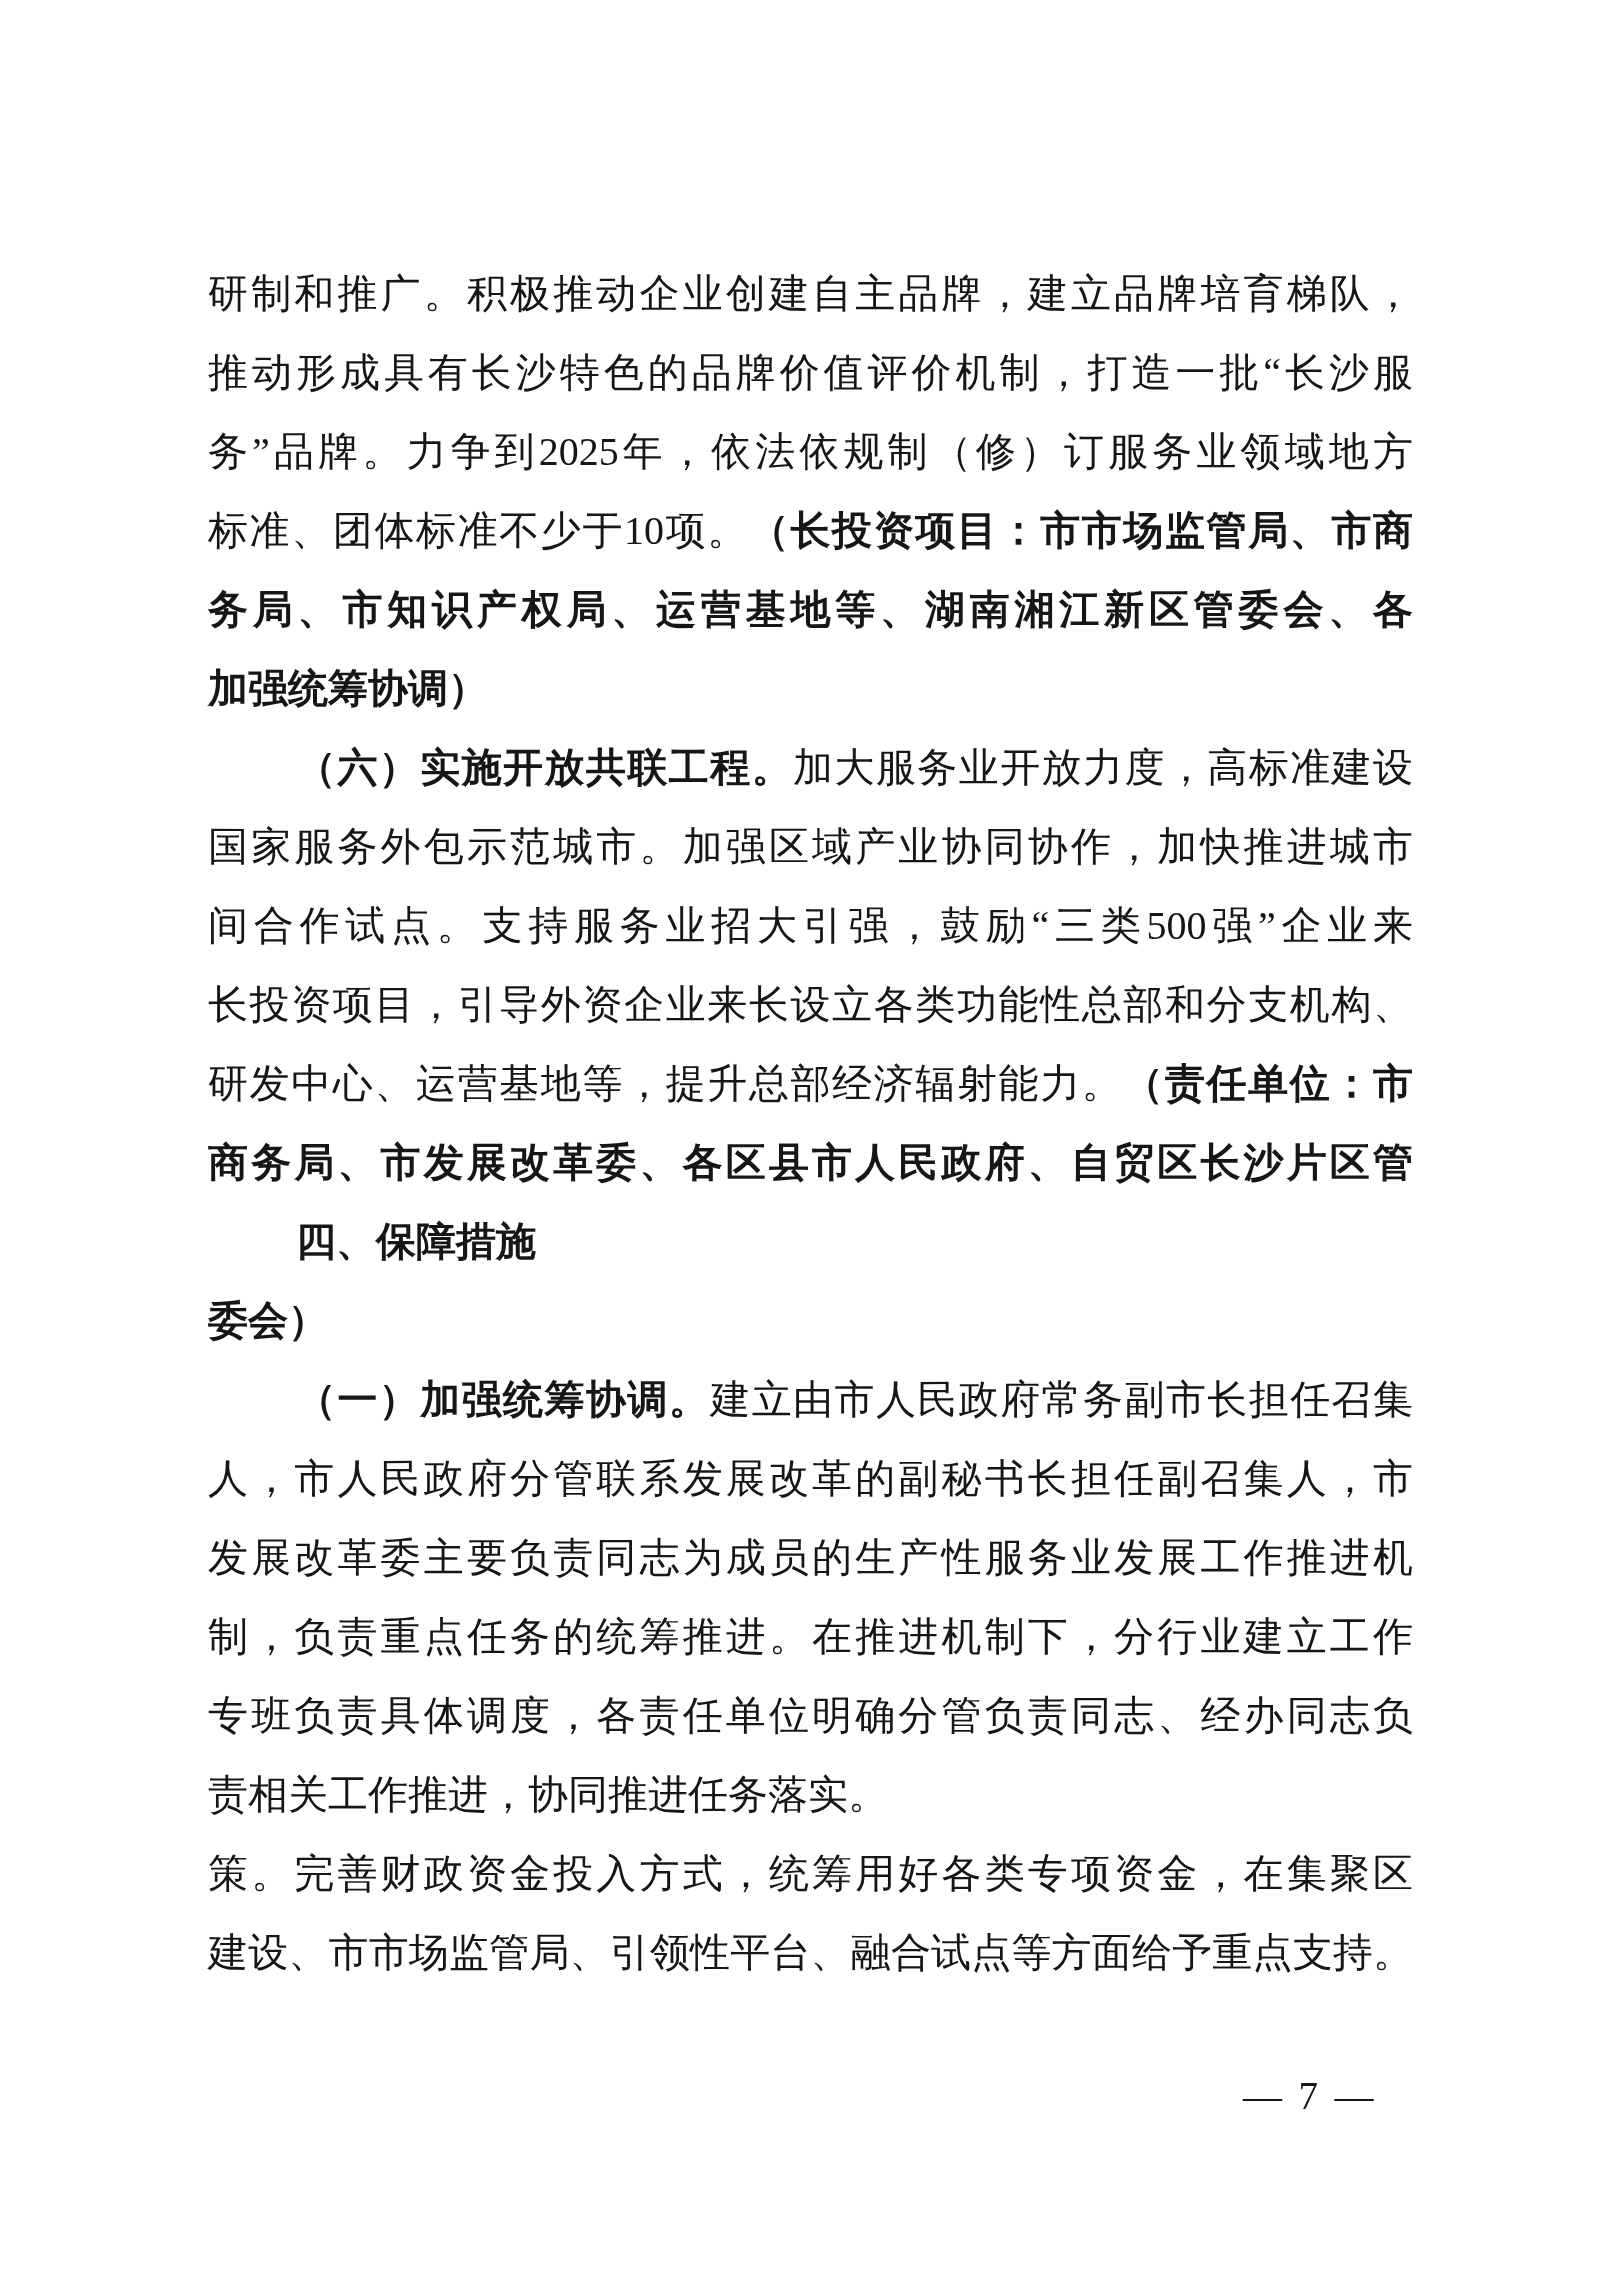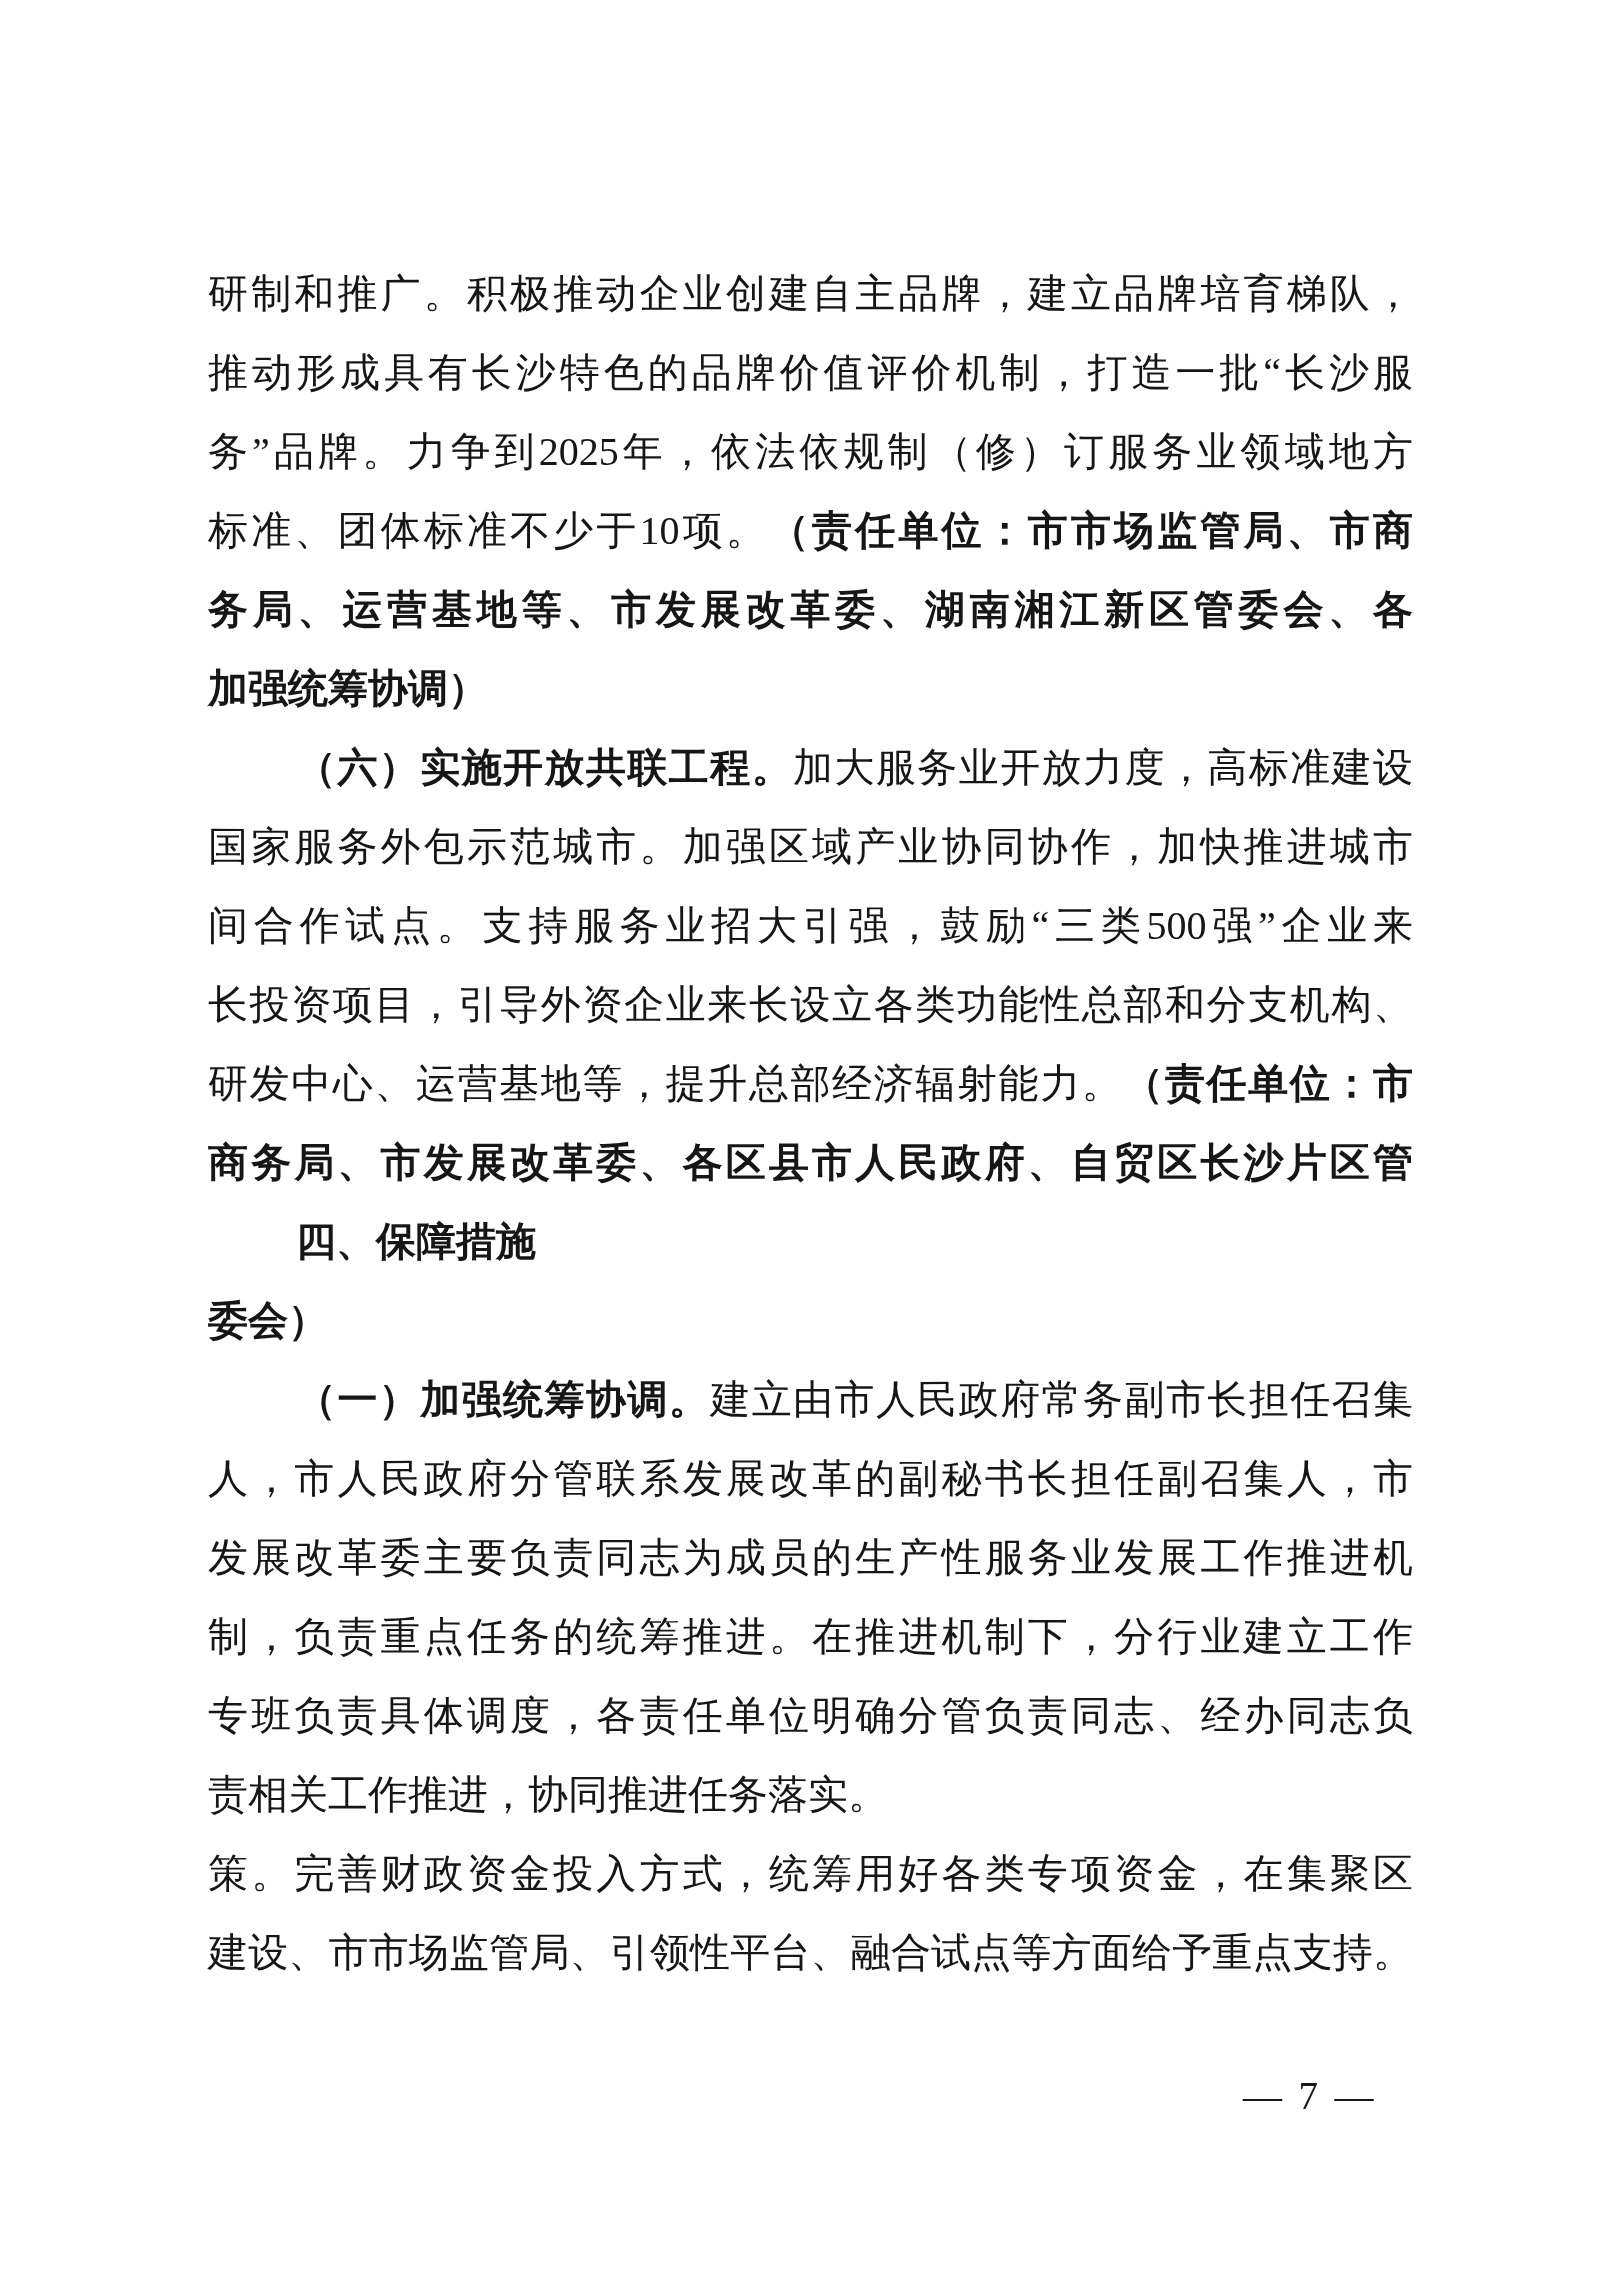--- a/index.html
+++ b/index.html
@@ -66,22 +66,22 @@
   }
 </style>
 </head>
 <body>
 
 <div class="page">
   <main class="text-block" id="text-block">
       <div class="line justify"><span class="seg fang">研制和推广。积极推动企业创建自主品牌，建立品牌培育梯队，</span></div>
       <div class="line justify"><span class="seg fang">推动形成具有长沙特色的品牌价值评价机制，打造一批“长沙服</span></div>
       <div class="line justify"><span class="seg fang">务”品牌。力争到2025年，依法依规制（修）订服务业领域地方</span></div>
-      <div class="line justify"><span class="seg fang">标准、团体标准不少于10项。</span><span class="seg hei">（责任单位：市市场监管局、市商</span></div>
-      <div class="line justify"><span class="seg hei">务局、运营基地等、市发展改革委、湖南湘江新区管委会、各</span></div>
+      <div class="line justify"><span class="seg fang">标准、团体标准不少于10项。</span><span class="seg hei">（长投资项目：市市场监管局、市商</span></div>
+      <div class="line justify"><span class="seg hei">务局、市知识产权局、运营基地等、湖南湘江新区管委会、各</span></div>
       <div class="line"><span class="seg hei">加强统筹协调）</span></div>
       <div class="line justify indent"><span class="seg hei">（六）实施开放共联工程。</span><span class="seg fang">加大服务业开放力度，高标准建设</span></div>
       <div class="line justify"><span class="seg fang">国家服务外包示范城市。加强区域产业协同协作，加快推进城市</span></div>
       <div class="line justify"><span class="seg fang">间合作试点。支持服务业招大引强，鼓励“三类500强”企业来</span></div>
       <div class="line justify"><span class="seg fang">长投资项目，引导外资企业来长设立各类功能性总部和分支机构、</span></div>
       <div class="line justify"><span class="seg fang">研发中心、运营基地等，提升总部经济辐射能力。</span><span class="seg hei">（责任单位：市</span></div>
       <div class="line justify"><span class="seg hei">商务局、市发展改革委、各区县市人民政府、自贸区长沙片区管</span></div>
       <div class="line indent"><span class="seg hei">四、保障措施</span></div>
       <div class="line"><span class="seg hei">委会）</span></div>
       <div class="line justify indent"><span class="seg hei">（一）加强统筹协调。</span><span class="seg fang">建立由市人民政府常务副市长担任召集</span></div>

